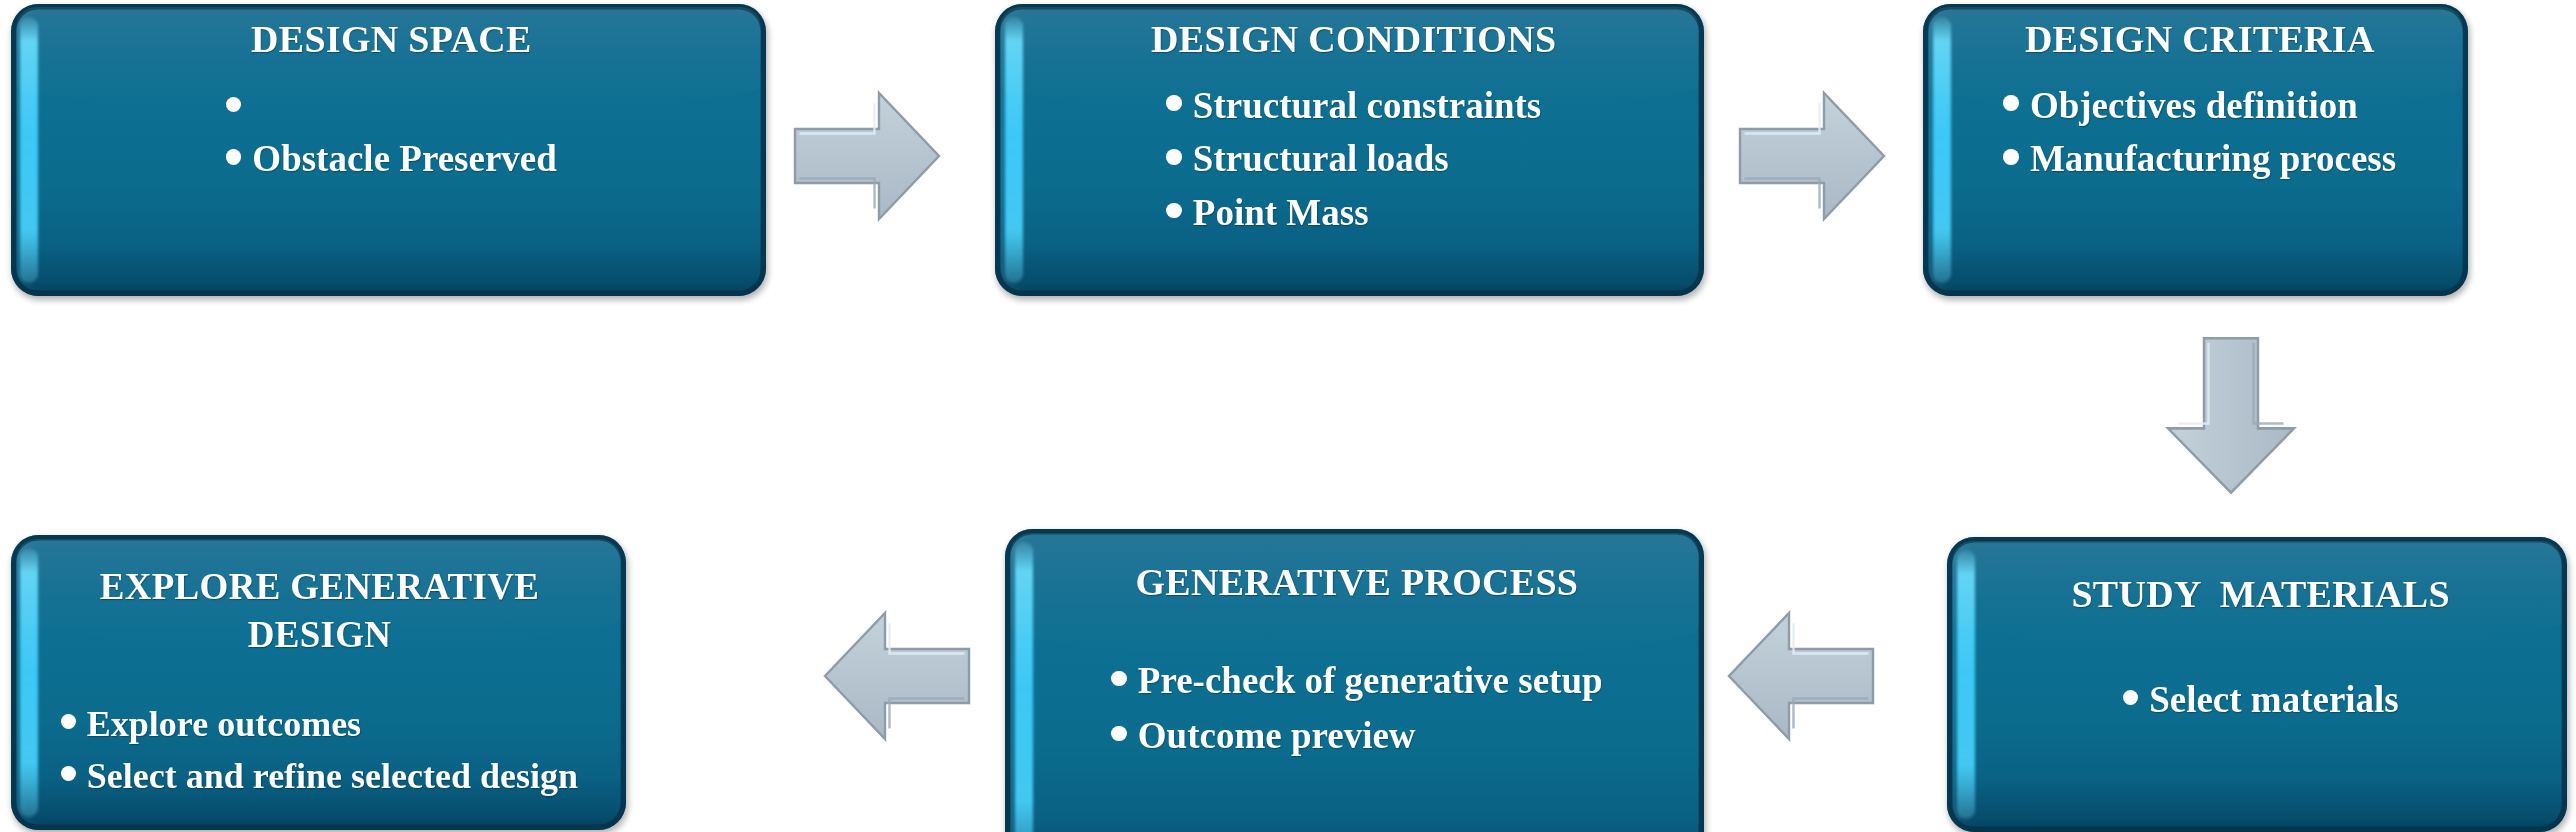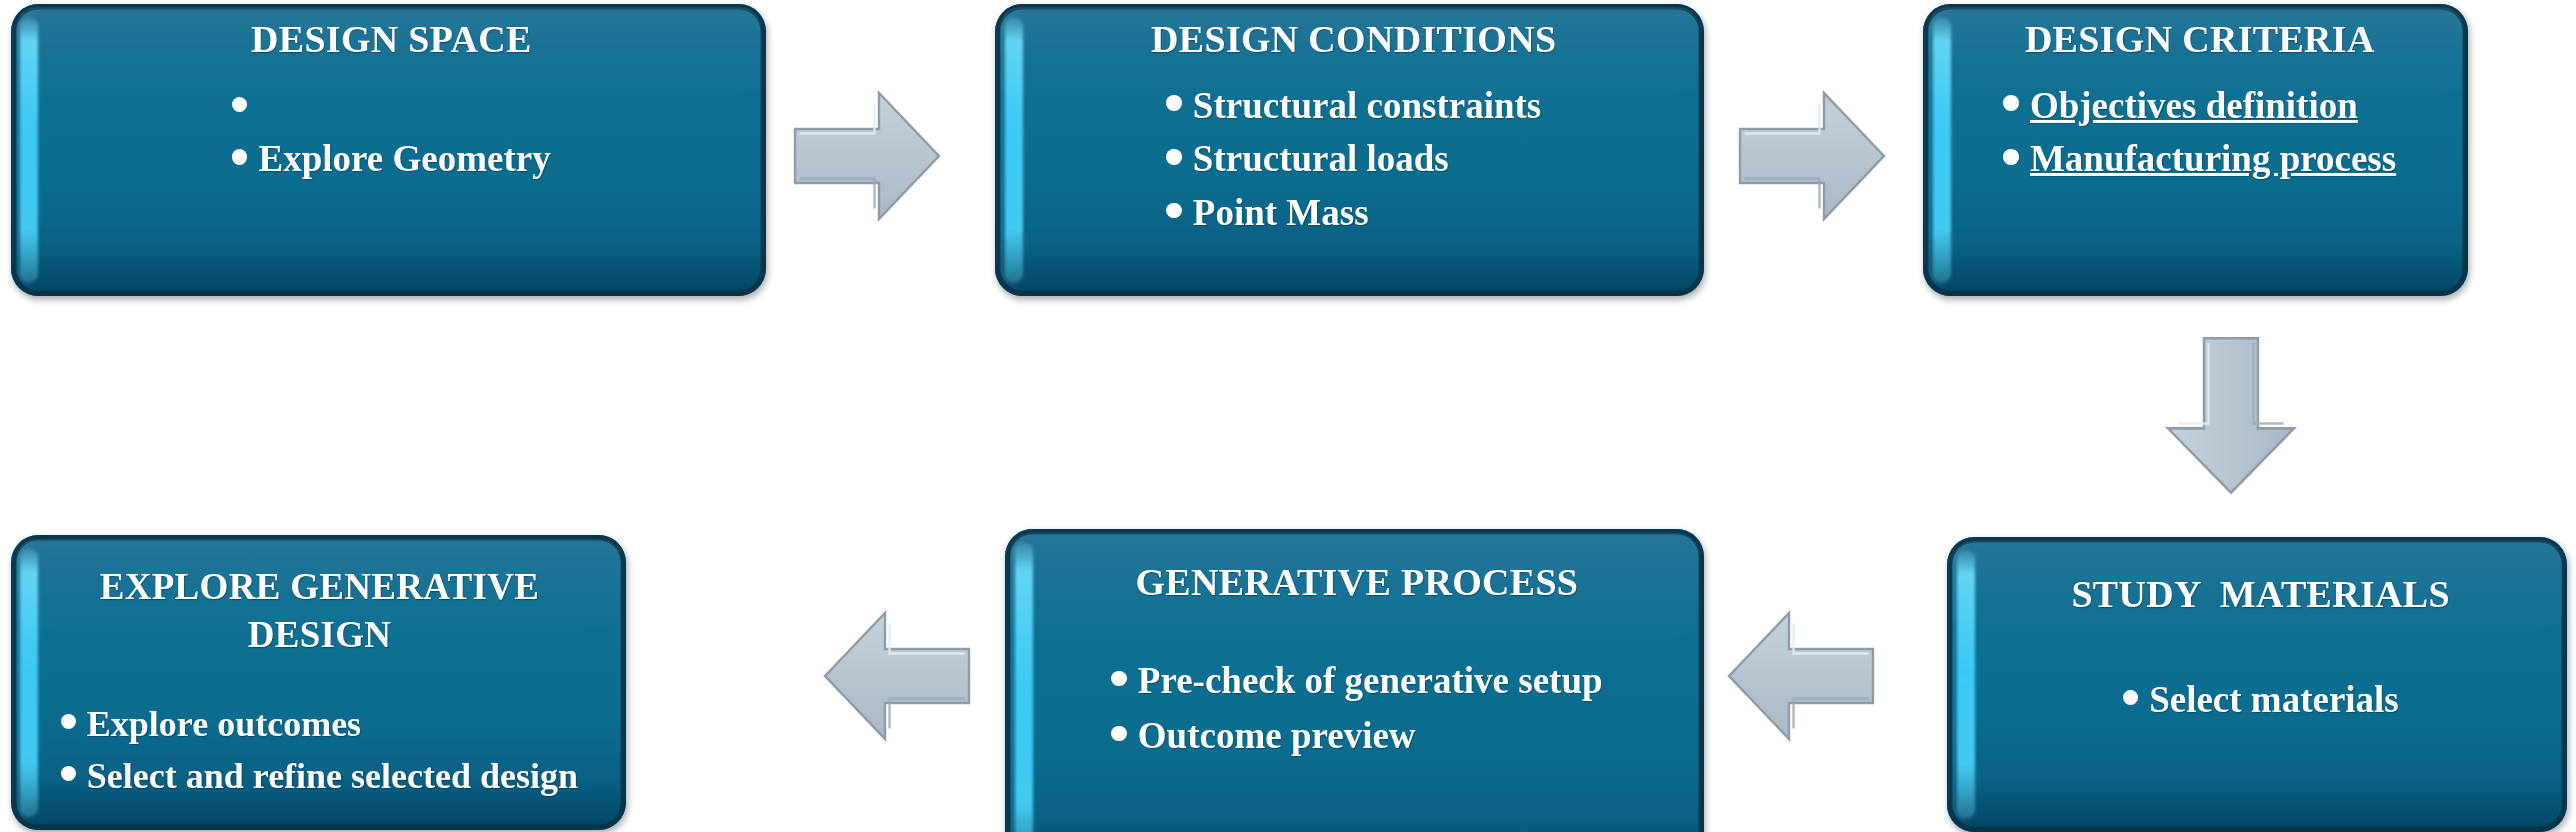--- a/index.html
+++ b/index.html
@@ -127,21 +127,21 @@
   #node-design-space .node-inner      { padding: 13px 18px 12px 24px; }
   #node-design-space .node-title      { font-size: 38px; margin-bottom: 20.3px; }
   #node-design-space .node-bullets li { font-size: 37px; line-height: 1.42; }
 
   #node-design-conditions .node-inner      { padding: 13px 15.6px 12px 24px; }
   #node-design-conditions .node-title      { font-size: 38px; margin-bottom: 18px; }
   #node-design-conditions .node-bullets li { font-size: 37px; line-height: 1.45; }
 
   #node-design-criteria .node-inner      { padding: 13px 13px 12px 21.5px; }
   #node-design-criteria .node-title      { font-size: 38px; margin-bottom: 18px; }
-  #node-design-criteria .node-bullets li { font-size: 37px; line-height: 1.45; text-decoration: underline; }
+  #node-design-criteria .node-bullets li { font-size: 37px; line-height: 1.45; }
 
   #node-explore .node-inner      { padding: 27.5px 15.6px 13px 18px; }
   #node-explore .node-title      { font-size: 37px; line-height: 1.30; margin-bottom: 39px; }
   #node-explore .node-bullets li { font-size: 36px; line-height: 1.45; }
 
   #node-generative .node-inner      { padding: 31px 15.6px 13px 20.3px; }
   #node-generative .node-title      { font-size: 38px; margin-bottom: 50px; }
   #node-generative .node-bullets li { font-size: 37px; line-height: 1.48; }
 
   #node-study-materials .node-inner      { padding: 35px 13px 13px 20.3px; }
@@ -161,21 +161,21 @@
 </head>
 <body>
 
 <div id="canvas">
 
   <div class="node" id="node-design-space">
     <div class="node-inner">
       <div class="node-title">DESIGN SPACE</div>
       <ul class="node-bullets">
         <li><span class="bullet-dot"></span></li>
-        <li><span class="bullet-dot"></span><span>Explore Geometry</span></li>
+        <li><span class="bullet-dot"></span><span>Obstacle Preserved</span></li>
       </ul>
     </div>
   </div>
 
   <div class="node" id="node-design-conditions">
     <div class="node-inner">
       <div class="node-title">DESIGN CONDITIONS</div>
       <ul class="node-bullets">
         <li><span class="bullet-dot"></span><span>Structural constraints</span></li>
         <li><span class="bullet-dot"></span><span>Structural loads</span></li>

